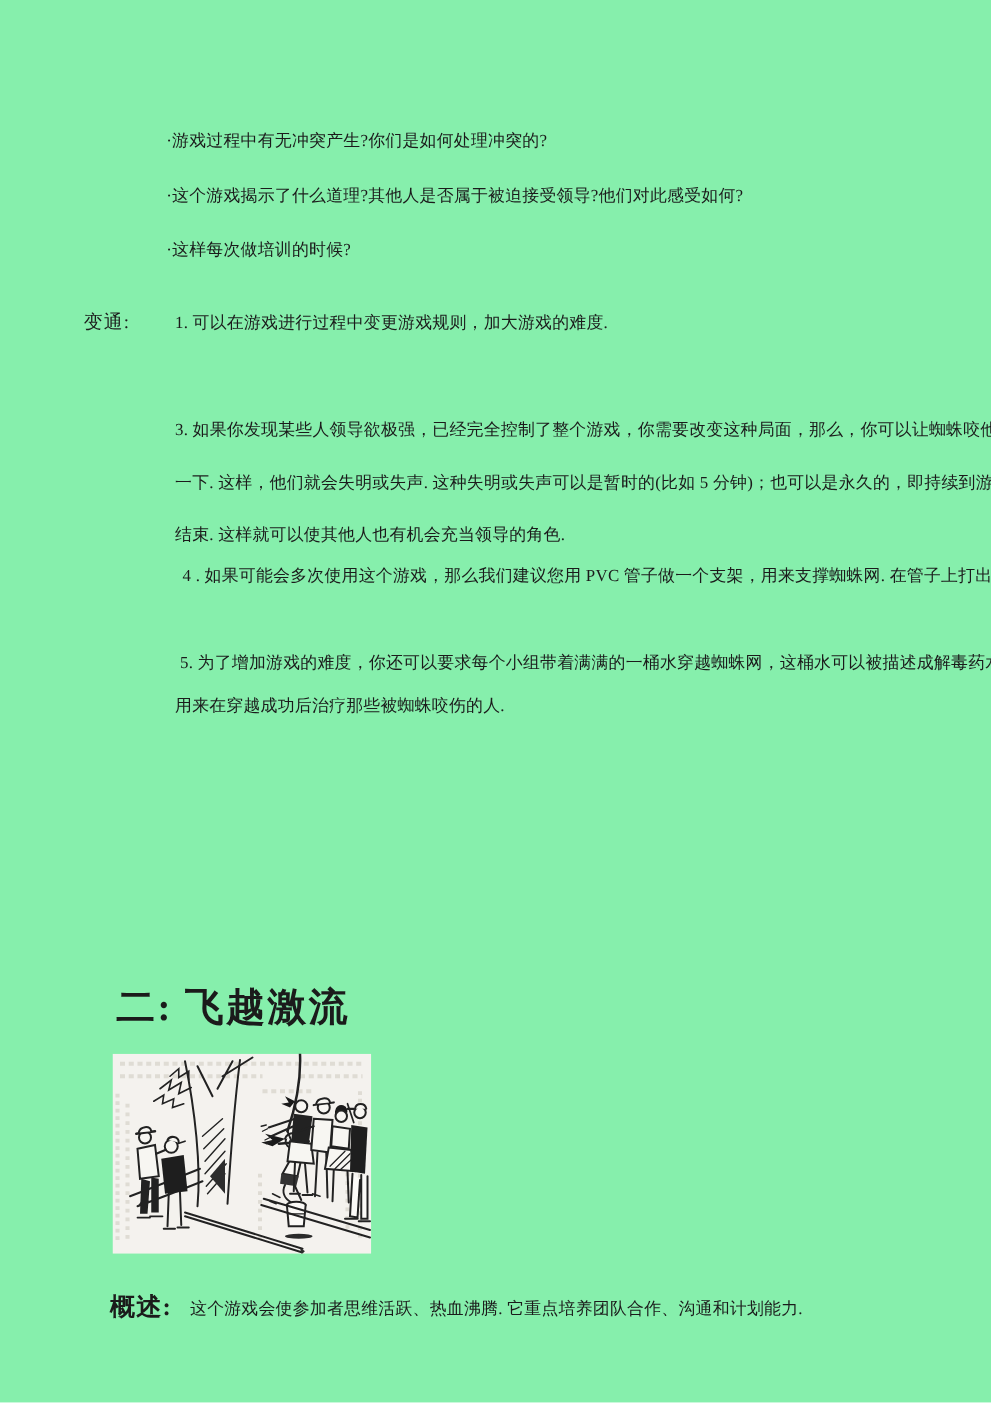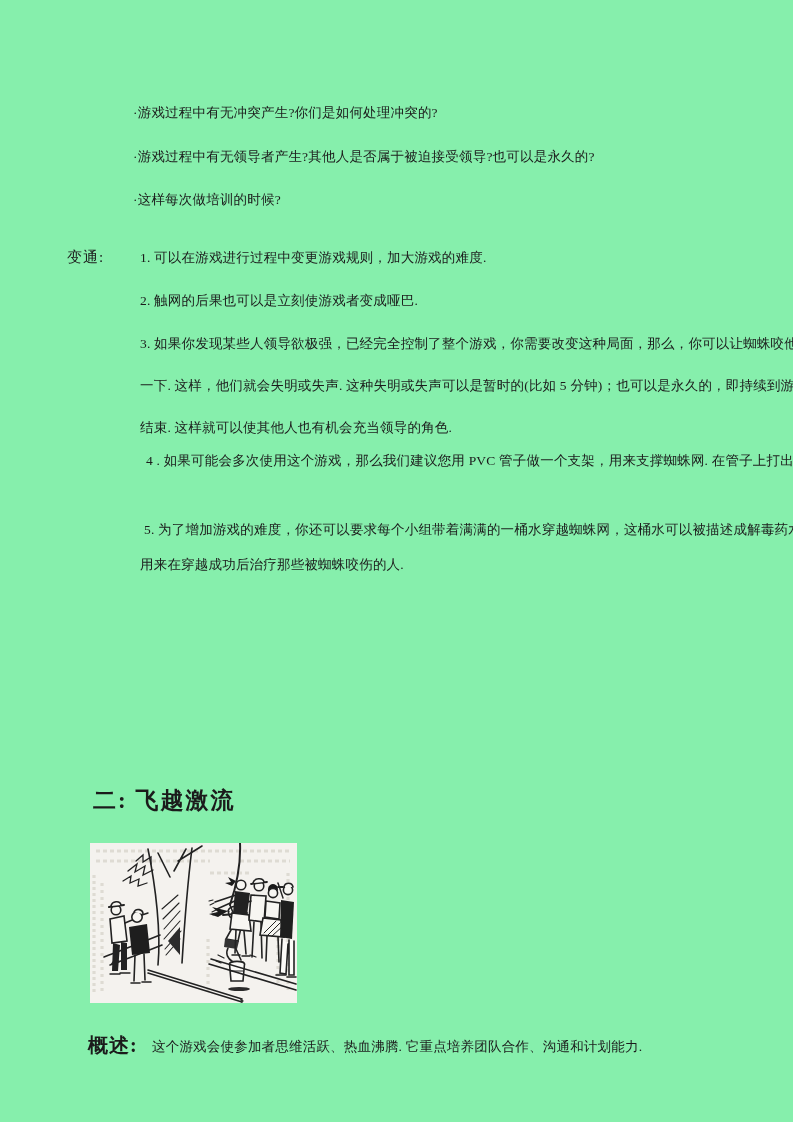--- a/index.html
+++ b/index.html
@@ -3,37 +3,36 @@
 <meta charset="utf-8">
 <style>
   html,body{margin:0;padding:0;background:#ffffff;}
   .page{
     position:relative;width:793px;height:1122px;background:#86efac;
     font-family:"Liberation Serif","DejaVu Serif",serif;
     color:#1b1b1b;overflow:hidden;
   }
   .tline{position:absolute;white-space:nowrap;font-size:13.5px;line-height:18px;letter-spacing:.2px;}
   .blabel{position:absolute;white-space:nowrap;font-size:15px;font-weight:normal;letter-spacing:1px;}
-  .heading{position:absolute;white-space:nowrap;font-size:23px;font-weight:bold;letter-spacing:2px;}
+  .heading{position:absolute;white-space:nowrap;font-size:31px;font-weight:bold;letter-spacing:2px;}
   .ovlabel{position:absolute;white-space:nowrap;font-size:20px;font-weight:bold;letter-spacing:1px;}
   .illus{position:absolute;left:90px;top:843px;width:207px;height:160px;}
   .illus svg{display:block;width:100%;height:100%;}
 </style>
 </head>
 <body>
 
 <div class="page">
 
   <div class="tline" style="top:104px;left:133px">·游戏过程中有无冲突产生?你们是如何处理冲突的?</div>
-  <div class="tline" style="top:148px;left:133px">·游戏过程中有无领导者产生?其他人是否属于被迫接受领导?也可以是永久的?</div>
+  <div class="tline" style="top:148px;left:133px">·这个游戏揭示了什么道理?其他人是否属于被迫接受领导?他们对此感受如何?</div>
   <div class="tline" style="top:191px;left:133px">·这样每次做培训的时候?</div>
 
   <div class="blabel" style="top:248px;left:67px">变通:</div>
   <div class="tline" style="top:249px;left:140px">1. 可以在游戏进行过程中变更游戏规则，加大游戏的难度.</div>
-  <div class="tline" style="top:292px;left:140px">2. 触网的后果也可以是立刻使游戏者变成哑巴.</div>
   <div class="tline" style="top:335px;left:140px">3. 如果你发现某些人领导欲极强，已经完全控制了整个游戏，你需要改变这种局面，那么，你可以让蜘蛛咬他们</div>
   <div class="tline" style="top:377px;left:140px">一下. 这样，他们就会失明或失声. 这种失明或失声可以是暂时的(比如 5 分钟)；也可以是永久的，即持续到游戏</div>
   <div class="tline" style="top:419px;left:140px">结束. 这样就可以使其他人也有机会充当领导的角色.</div>
   <div class="tline" style="top:452px;left:146px">4 . 如果可能会多次使用这个游戏，那么我们建议您用 PVC 管子做一个支架，用来支撑蜘蛛网. 在管子上打出</div>
   <div class="tline" style="top:521px;left:144px">5. 为了增加游戏的难度，你还可以要求每个小组带着满满的一桶水穿越蜘蛛网，这桶水可以被描述成解毒药水，</div>
   <div class="tline" style="top:556px;left:140px">用来在穿越成功后治疗那些被蜘蛛咬伤的人.</div>
 
   <div class="heading" style="top:785px;left:93px">二: 飞越激流</div>
 
   <div class="illus">

